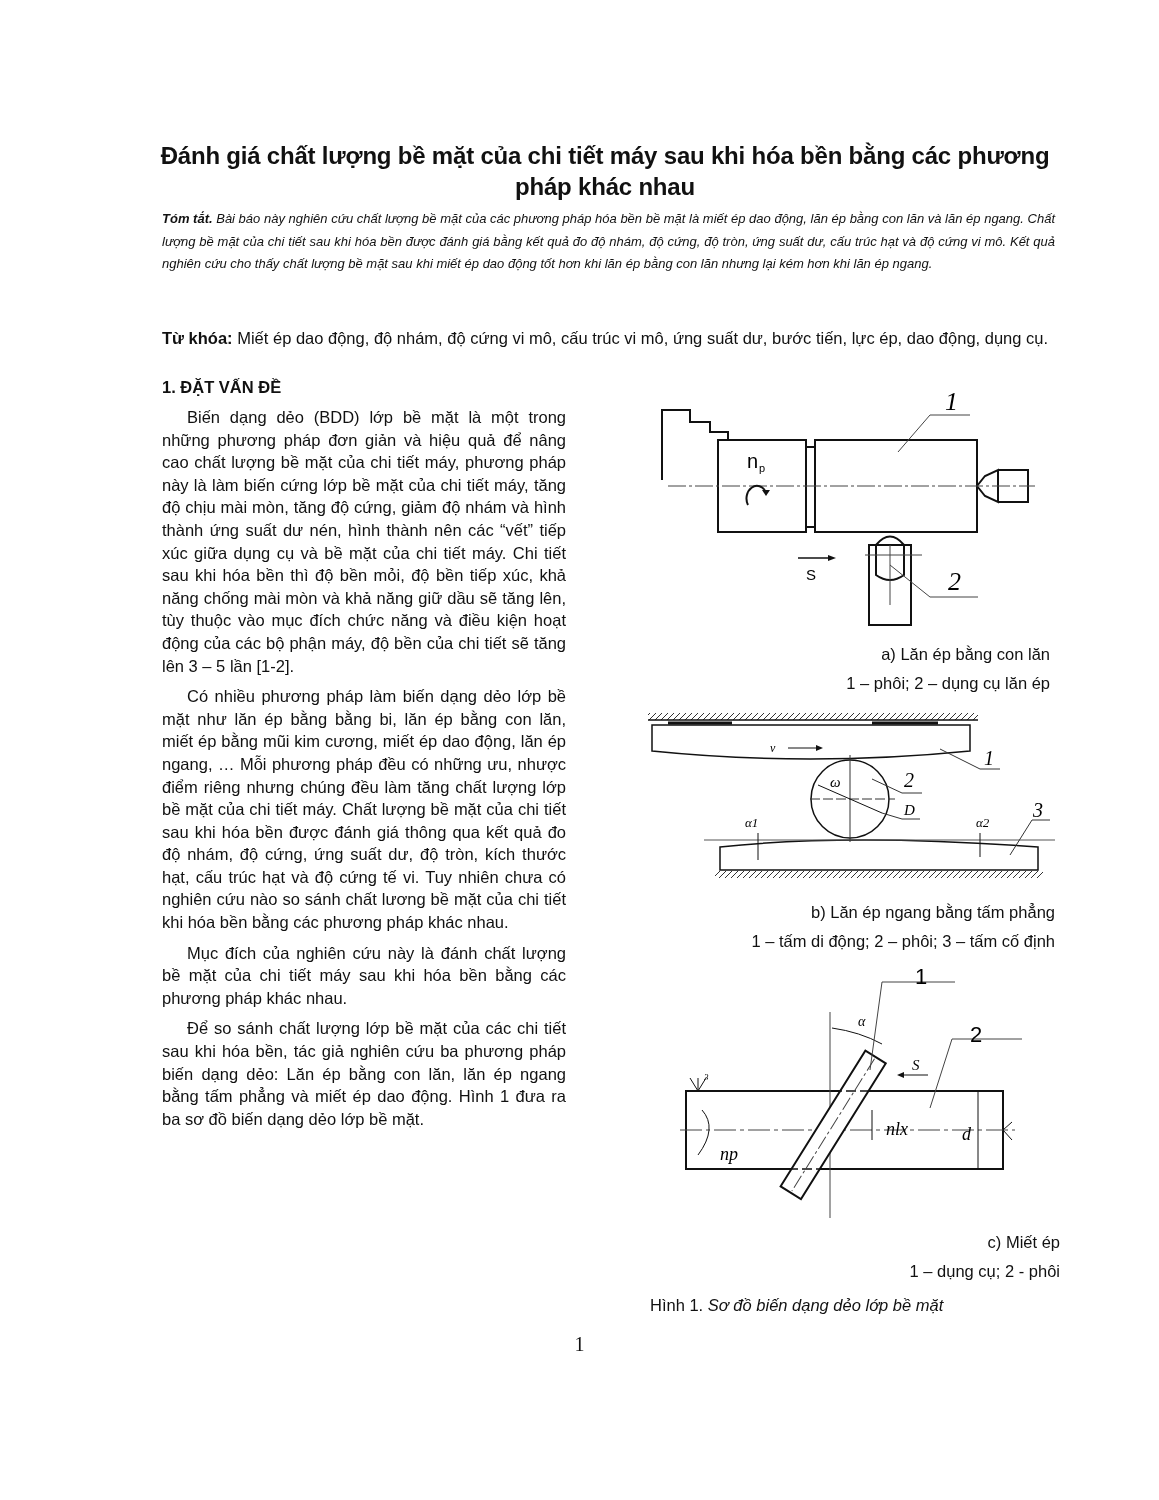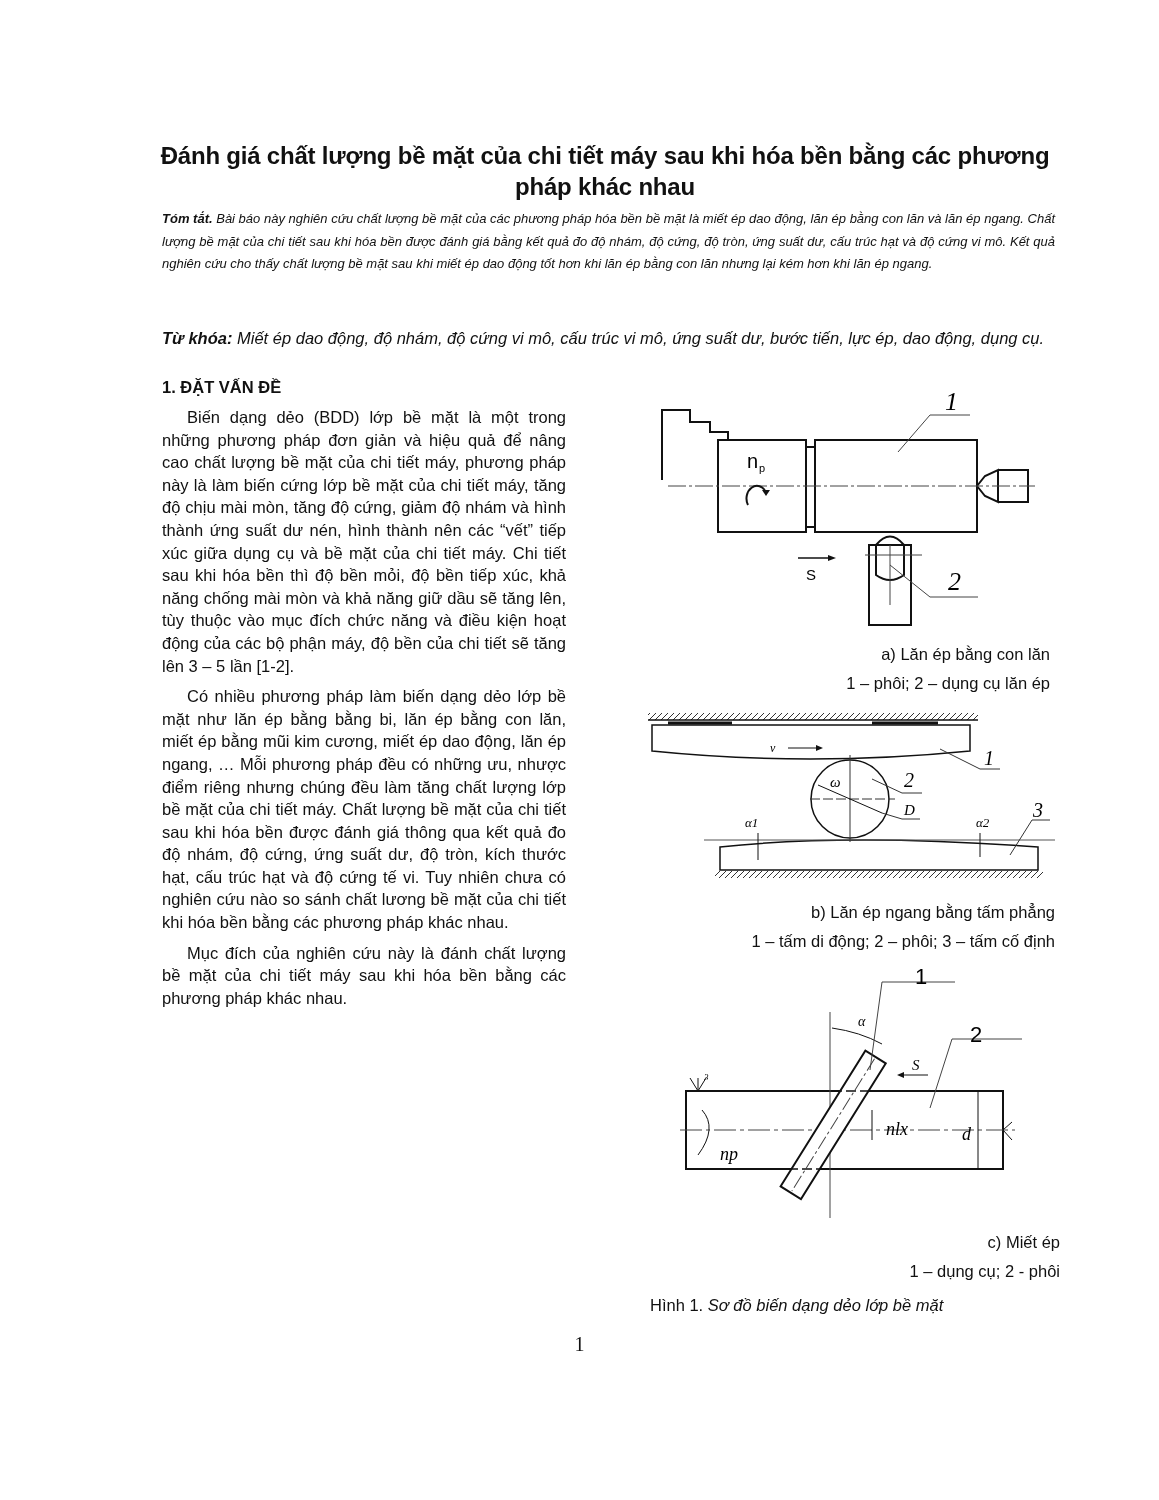--- a/index.html
+++ b/index.html
@@ -1,19 +1,19 @@
 <!DOCTYPE html>
 <html><head>
 <meta charset="utf-8">
 <style>
   html, body { margin: 0; padding: 0; background: #ffffff; }
   body { width: 1159px; height: 1500px; position: relative; overflow: hidden; color: #111; font-family: "Liberation Sans", sans-serif; }
   .title { position: absolute; left: 150px; top: 140px; width: 910px; text-align: center; font-weight: bold; font-size: 24px; line-height: 31px; letter-spacing: -0.2px; }
   .abstract { position: absolute; left: 162px; top: 208px; width: 893px; font-size: 13px; line-height: 22.5px; text-align: justify; font-style: italic; }
-  .keywords { position: absolute; left: 162px; top: 327px; width: 893px; font-size: 16.5px; line-height: 22.5px; font-style: italic; text-align: justify; }
+  .keywords { position: absolute; left: 162px; top: 327px; width: 893px; font-size: 16.5px; line-height: 22.5px; text-align: justify; }
   .left-col { position: absolute; left: 162px; top: 376px; width: 411px; font-size: 16.5px; line-height: 22.6px; }
   .left-col p { margin: 0 7px 8px 0; text-align: justify; text-indent: 25px; }
   .left-col h2 { font-size: 16.5px; font-weight: bold; margin: 0 0 8px 0; line-height: 22px; }
   .fig { position: absolute; }
   .cap { position: absolute; text-align: right; font-size: 16.5px; line-height: 22px; }
   .pagenum { position: absolute; left: 0; width: 1159px; top: 1333px; text-align: center; font-family: "Liberation Serif", serif; font-size: 20px; }
   svg text { font-family: "Liberation Serif", serif; }
 </style>
 </head>
 <body>
@@ -22,20 +22,21 @@
 
 <div class="abstract"><b>Tóm tắt.</b><span> Bài báo này nghiên cứu chất lượng bề mặt của các phương pháp hóa bền bề mặt là miết ép dao động, lăn ép bằng con lăn và lăn ép ngang. Chất lượng bề mặt của chi tiết sau khi hóa bền được đánh giá bằng kết quả đo độ nhám, độ cứng, độ tròn, ứng suất dư, cấu trúc hạt và độ cứng vi mô. Kết quả nghiên cứu cho thấy chất lượng bề mặt sau khi miết ép dao động tốt hơn khi lăn ép bằng con lăn nhưng lại kém hơn khi lăn ép ngang.</span></div>
 
 <div class="keywords"><b>Từ khóa:</b><span> Miết ép dao động, độ nhám, độ cứng vi mô, cấu trúc vi mô, ứng suất dư, bước tiến, lực ép, dao động, dụng cụ.</span></div>
 
 <div class="left-col">
   <h2>1. ĐẶT VẤN ĐỀ</h2>
   <p>Biến dạng dẻo (BDD) lớp bề mặt là một trong những phương pháp đơn giản và hiệu quả để nâng cao chất lượng bề mặt của chi tiết máy, phương pháp này là làm biến cứng lớp bề mặt của chi tiết máy, tăng độ chịu mài mòn, tăng độ cứng, giảm độ nhám và hình thành ứng suất dư nén, hình thành nên các “vết” tiếp xúc giữa dụng cụ và bề mặt của chi tiết máy. Chi tiết sau khi hóa bền thì độ bền mỏi, độ bền tiếp xúc, khả năng chống mài mòn và khả năng giữ dầu sẽ tăng lên, tùy thuộc vào mục đích chức năng và điều kiện hoạt động của các bộ phận máy, độ bền của chi tiết sẽ tăng lên 3 – 5 lần [1-2].</p>
   <p>Có nhiều phương pháp làm biến dạng dẻo lớp bề mặt như lăn ép bằng bằng bi, lăn ép bằng con lăn, miết ép bằng mũi kim cương, miết ép dao động, lăn ép ngang, … Mỗi phương pháp đều có những ưu, nhược điểm riêng nhưng chúng đều làm tăng chất lượng lớp bề mặt của chi tiết máy. Chất lượng bề mặt của chi tiết sau khi hóa bền được đánh giá thông qua kết quả đo độ nhám, độ cứng, ứng suất dư, độ tròn, kích thước hạt, cấu trúc hạt và độ cứng tế vi. Tuy nhiên chưa có nghiên cứu nào so sánh chất lương bề mặt của chi tiết khi hóa bền bằng các phương pháp khác nhau.</p>
   <p>Mục đích của nghiên cứu này là đánh chất lượng bề mặt của chi tiết máy sau khi hóa bền bằng các phương pháp khác nhau.</p>
+  <p>Để so sánh chất lượng lớp bề mặt của các chi tiết sau khi hóa bền, tác giả nghiên cứu ba phương pháp biến dạng dẻo: Lăn ép bằng con lăn, lăn ép ngang bằng tấm phẳng và miết ép dao động. Hình 1 đưa ra ba sơ đồ biến dạng dẻo lớp bề mặt.</p>
 </div>
 
 <svg class="fig" style="left:640px;top:380px;" width="420" height="250" viewBox="0 0 420 250">
   <g stroke="#111" fill="none" stroke-width="2">
     <polyline points="22,100 22,30 50,30 50,42 70,42 70,52 88,52 88,60 78,60 78,100"></polyline>
     <rect x="78" y="60" width="88" height="92"></rect>
     <rect x="166" y="67" width="9" height="80"></rect>
     <rect x="175" y="60" width="162" height="92"></rect>
     <polyline points="337,106 345,96 358,90 358,122 345,116 337,106"></polyline>
     <polyline points="358,90 388,90 388,122 358,122"></polyline>

